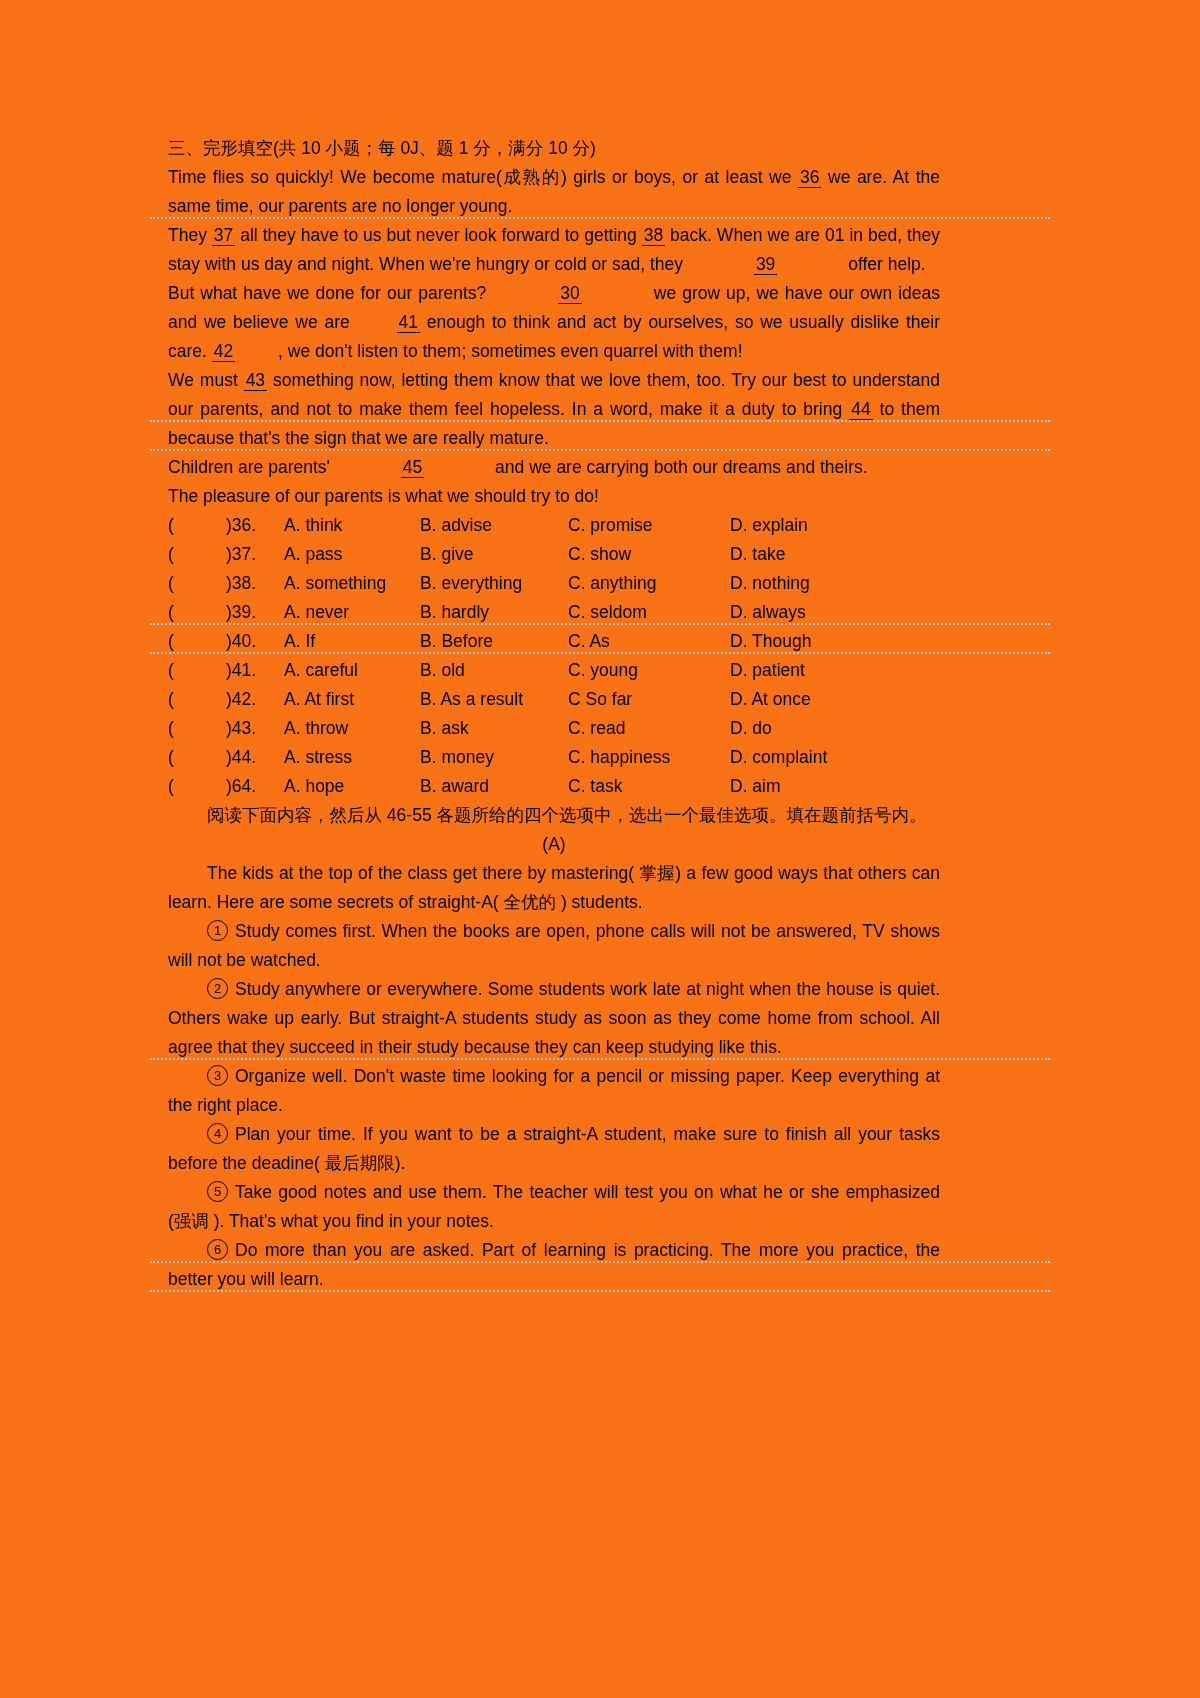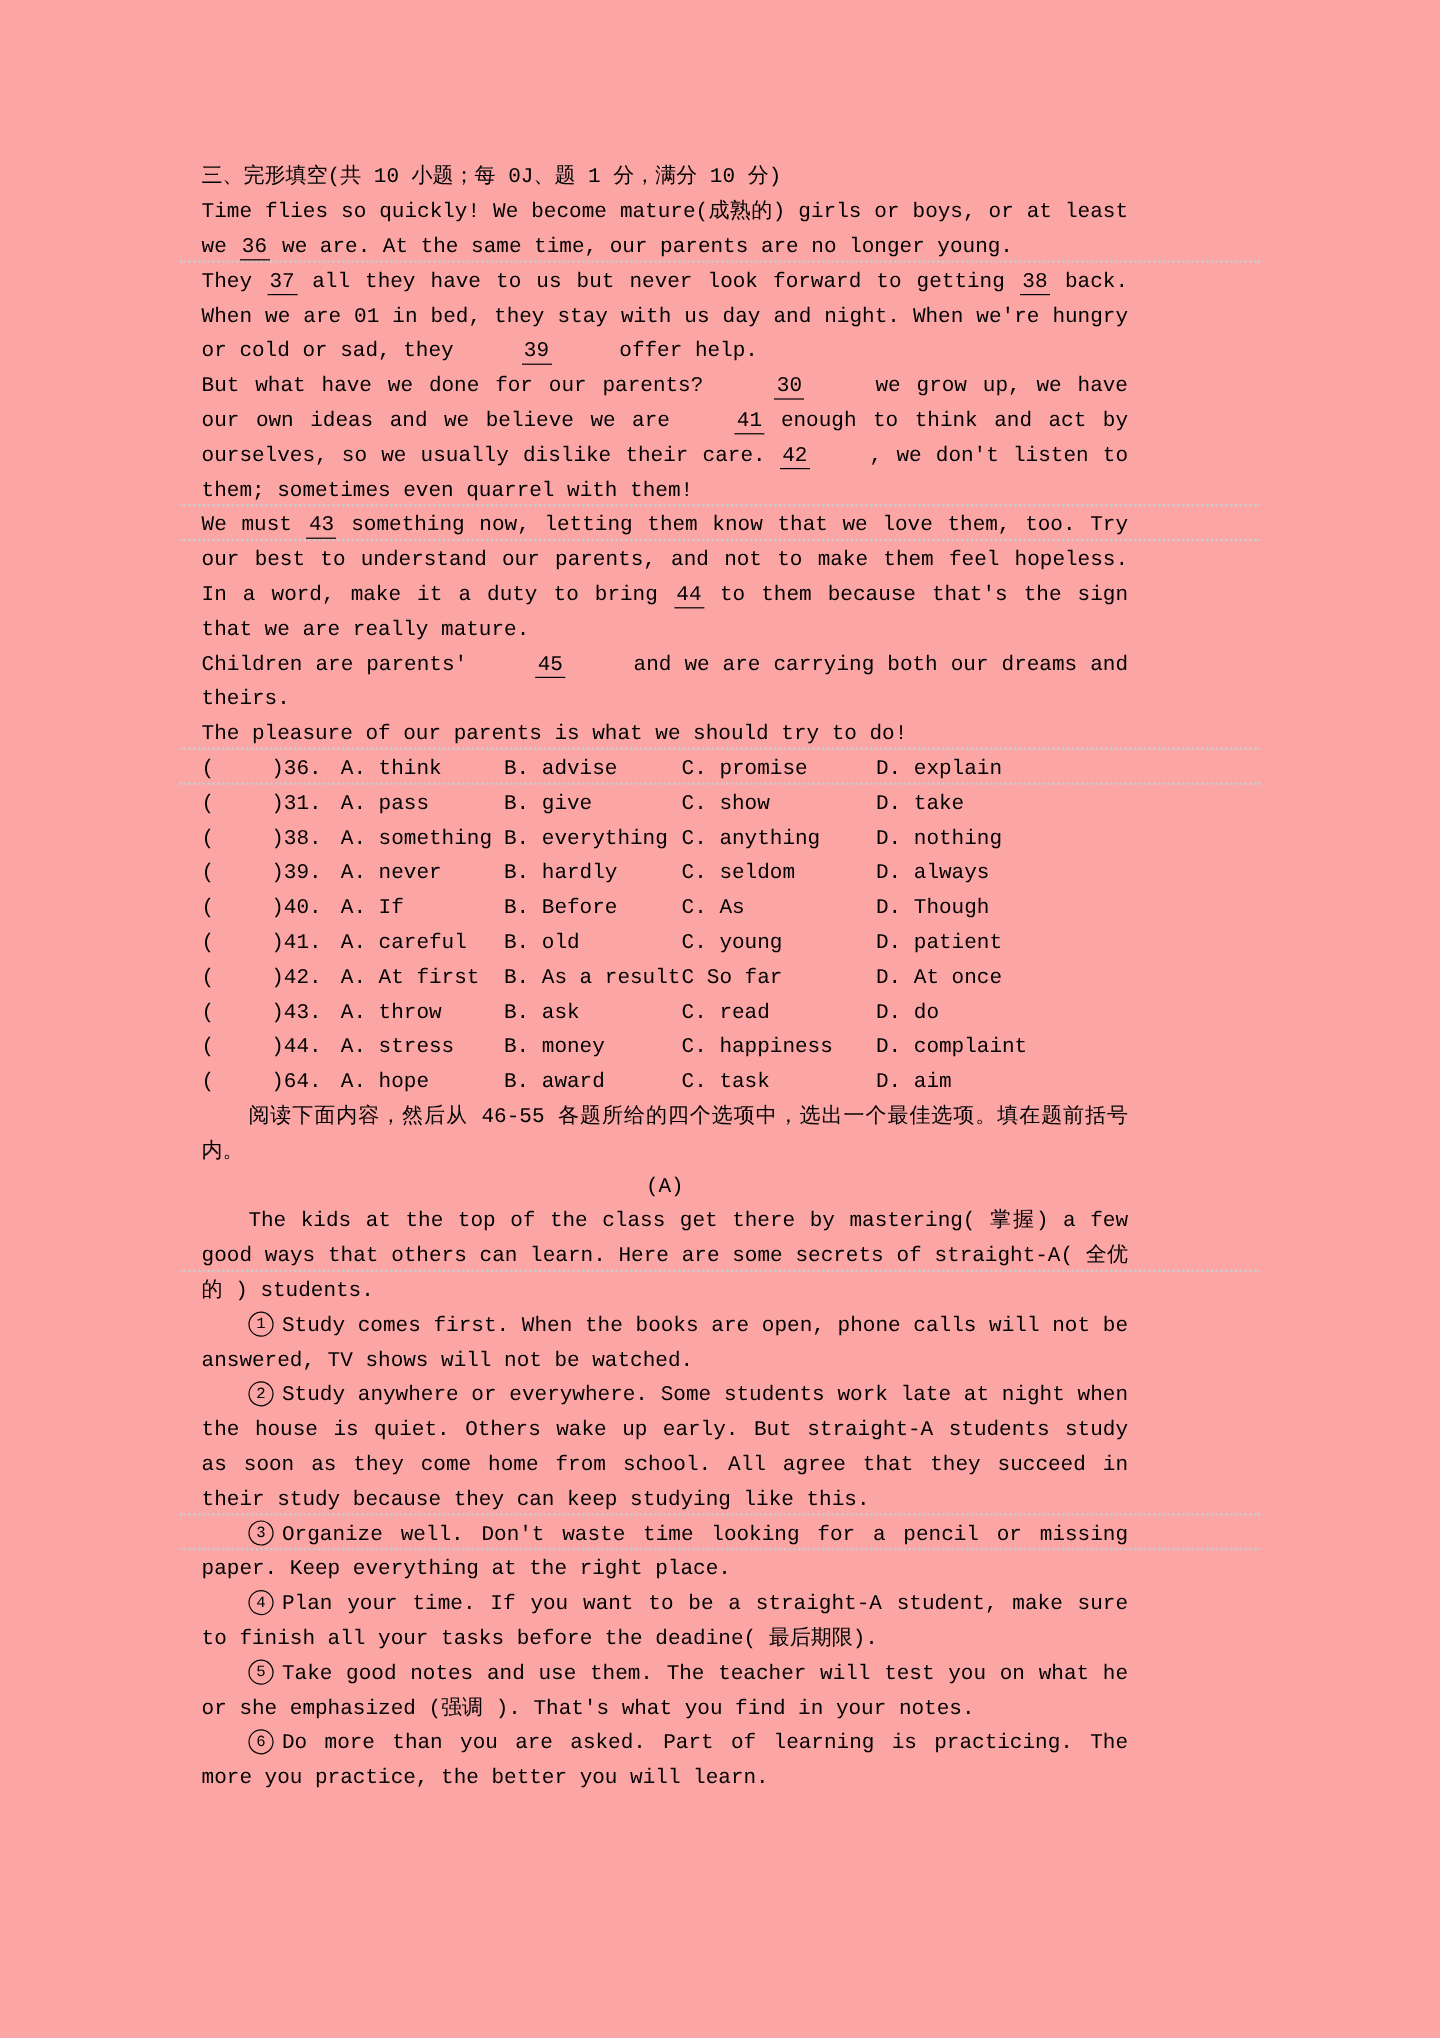--- a/index.html
+++ b/index.html
@@ -4,23 +4,23 @@
 <style>
   html, body {
     margin: 0;
     padding: 0;
     background: #ffffff;
   }
   .page {
     position: relative;
     width: 1200px;
     height: 1698px;
-    background: #fca5a5;
+    background: #f97316;
     color: #000000;
-    font-family: Liberation Mono, monospace;
+    font-family: Liberation Sans, sans-serif;
     overflow: hidden;
   }
   .content {
     position: absolute;
     left: 168px;
     top: 134px;
     width: 772px;
     font-size: 17.5px;
     line-height: 29px;
   }
@@ -28,21 +28,21 @@
     margin: 0;
     text-align: justify;
   }
   .para.indent { text-indent: 39px; }
   .para.center { text-align: center; }
   .blank {
     border-bottom: 1.3px solid #000;
     padding: 0 2px;
     white-space: nowrap;
   }
-  .blank.wide  { margin: 0 46px; }
+  .blank.wide  { margin: 0 66px; }
   .blank.left  { margin-left: 40px; }
   .blank.right { margin-right: 38px; }
   .opt-row {
     display: grid;
     grid-template-columns: 58px 58px 136px 148px 162px 1fr;
   }
   .opt-row span { text-align: left; }
   .circ {
     display: inline-block;
     width: 19px;
@@ -95,21 +95,21 @@
         <div class="opt-row">
           <span>(</span>
           <span>)36.</span>
           <span>A. think</span>
           <span>B. advise</span>
           <span>C. promise</span>
           <span>D. explain</span>
         </div>
         <div class="opt-row">
           <span>(</span>
-          <span>)31.</span>
+          <span>)37.</span>
           <span>A. pass</span>
           <span>B. give</span>
           <span>C. show</span>
           <span>D. take</span>
         </div>
         <div class="opt-row">
           <span>(</span>
           <span>)38.</span>
           <span>A. something</span>
           <span>B. everything</span>

